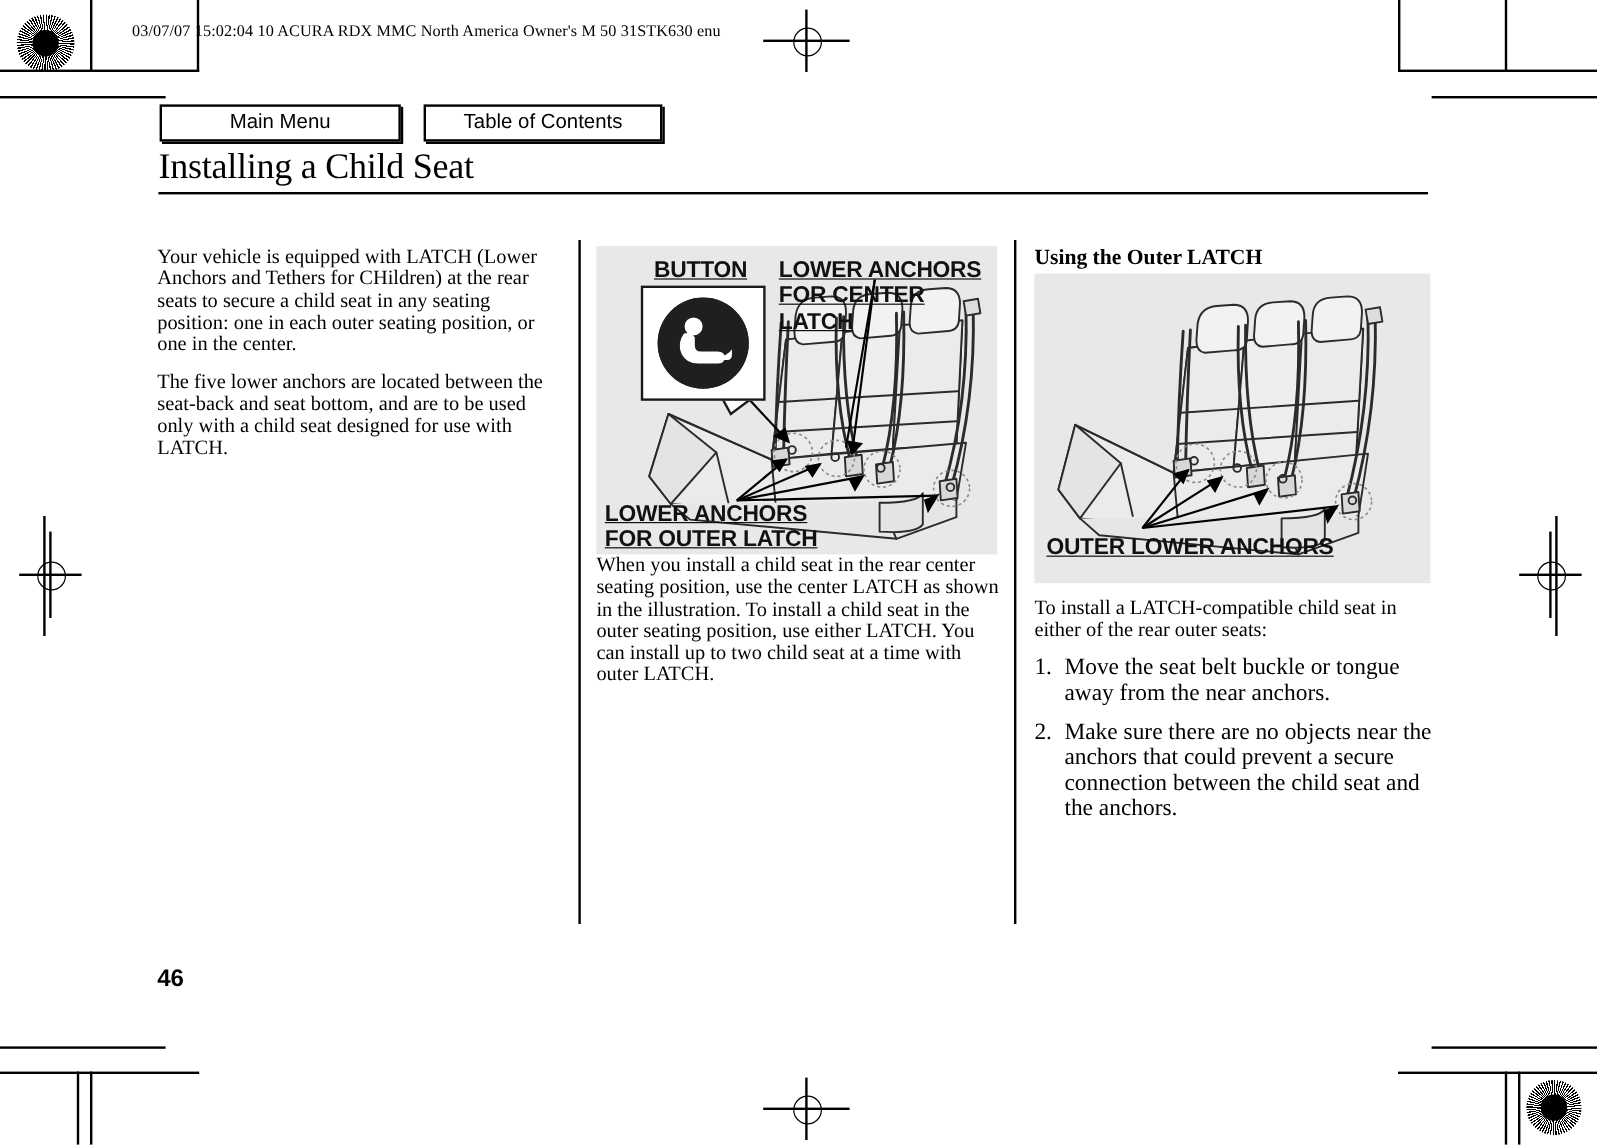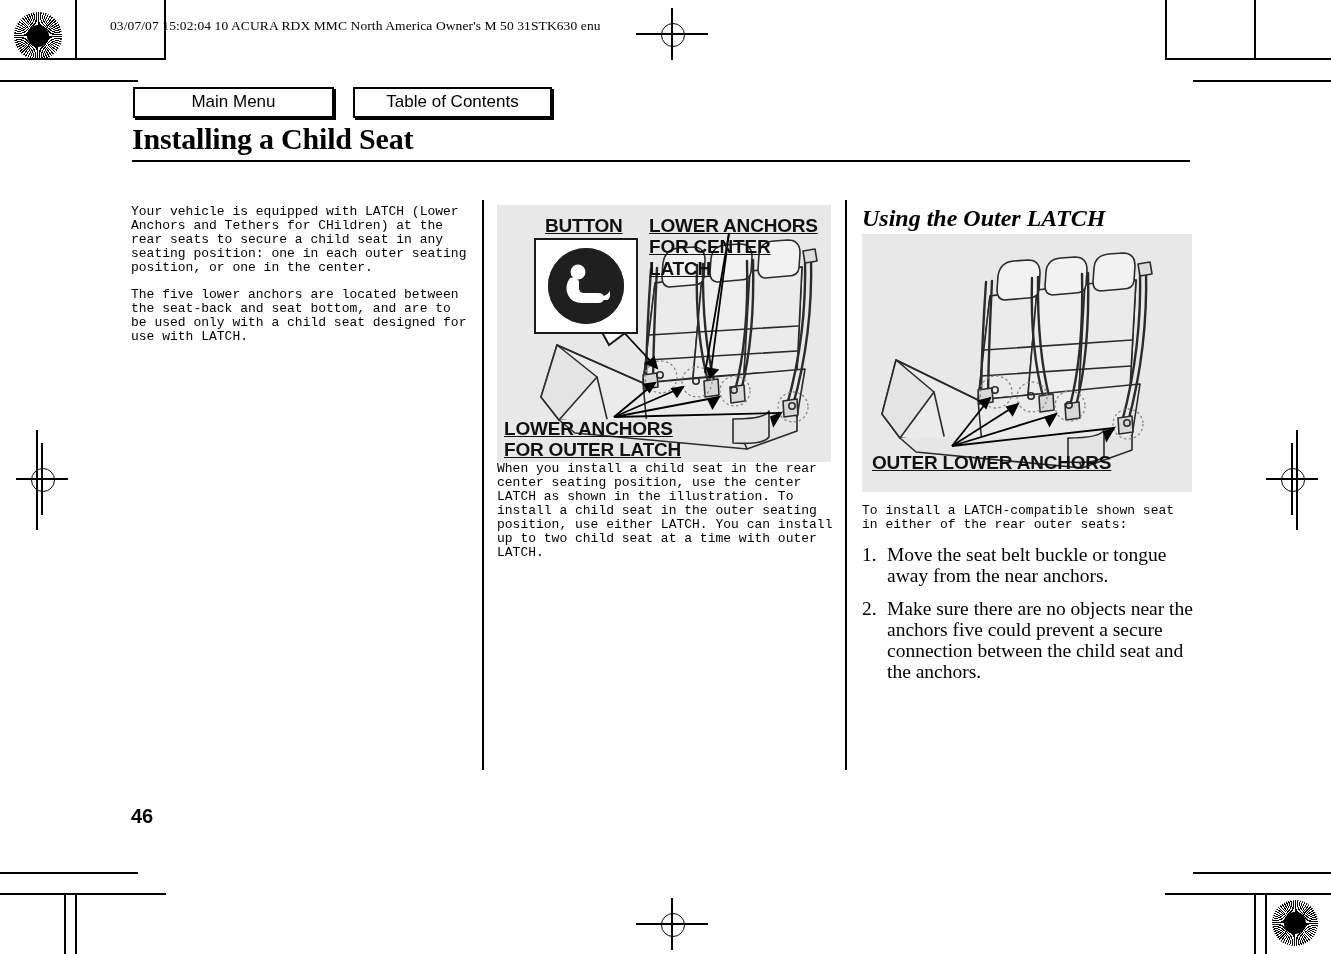--- a/index.html
+++ b/index.html
@@ -78,21 +78,21 @@
   }
   .nav-btn.main { width: 197px; }
   .nav-btn.toc  { width: 195px; margin-left: 15px; }
 
   
   .page-title {
     position: absolute;
     left: 132px;
     top: 122px;
     font-family: "Liberation Serif", serif;
-    font-weight: bold;
+    font-weight: normal;
     font-size: 30px;
     letter-spacing: -0.2px;
   }
   .title-rule {
     position: absolute;
     left: 132px;
     top: 160px;
     width: 1058px;
     height: 2.2px;
     background: #000;
@@ -123,29 +123,27 @@
     margin: 0;
     font-family: "Liberation Serif", serif;
     font-weight: bold;
     font-size: 20px;
     line-height: 1.08;
   }
   h2.sub-italic {
     margin: 0 0 0 0;
     font-family: "Liberation Serif", serif;
     font-weight: bold;
-    font-style: italic;
-    font-size: 24px;
+    font-size: 18px;
     line-height: 1.1;
   }
   p.body {
     margin: 0 0 13px 0;
-    font-size: 13px;
+    font-size: 17px;
     line-height: 1.075;
-    font-family: Liberation Mono, monospace;
   }
 
   ol.steps {
     margin: 13px 0 0 0;
     padding: 0;
     list-style: none;
   }
   ol.steps li {
     position: relative;
     padding-left: 25px;
@@ -452,27 +450,27 @@
         <path d="M90 212 L194 180"></path>
         <path d="M194 180 l-10.5 3.5 l4 8 z"></path>
         <path d="M90 212 L252 194"></path>
         <path d="M252 194 l-10 4 l2.5 8.5 z"></path>
       </g>
     </svg>
 
     <div class="fig-label lbl-outer-anchors">OUTER LOWER ANCHORS</div>
   </div>
 
-  <p class="body" style="margin-top:12px;">To install a LATCH-compatible shown seat in either of the rear outer seats:</p>
+  <p class="body" style="margin-top:12px;">To install a LATCH-compatible child seat in either of the rear outer seats:</p>
 
   <ol class="steps">
     <li>
       <span class="num">1.</span>
       <span>Move the seat belt buckle or tongue away from the near anchors.</span>
     </li>
     <li>
       <span class="num">2.</span>
-      <span>Make sure there are no objects near the anchors five could prevent a secure connection between the child seat and the anchors.</span>
+      <span>Make sure there are no objects near the anchors that could prevent a secure connection between the child seat and the anchors.</span>
     </li>
   </ol>
 </div>
 
 <div class="page-num">46</div>
 
 </body></html>

